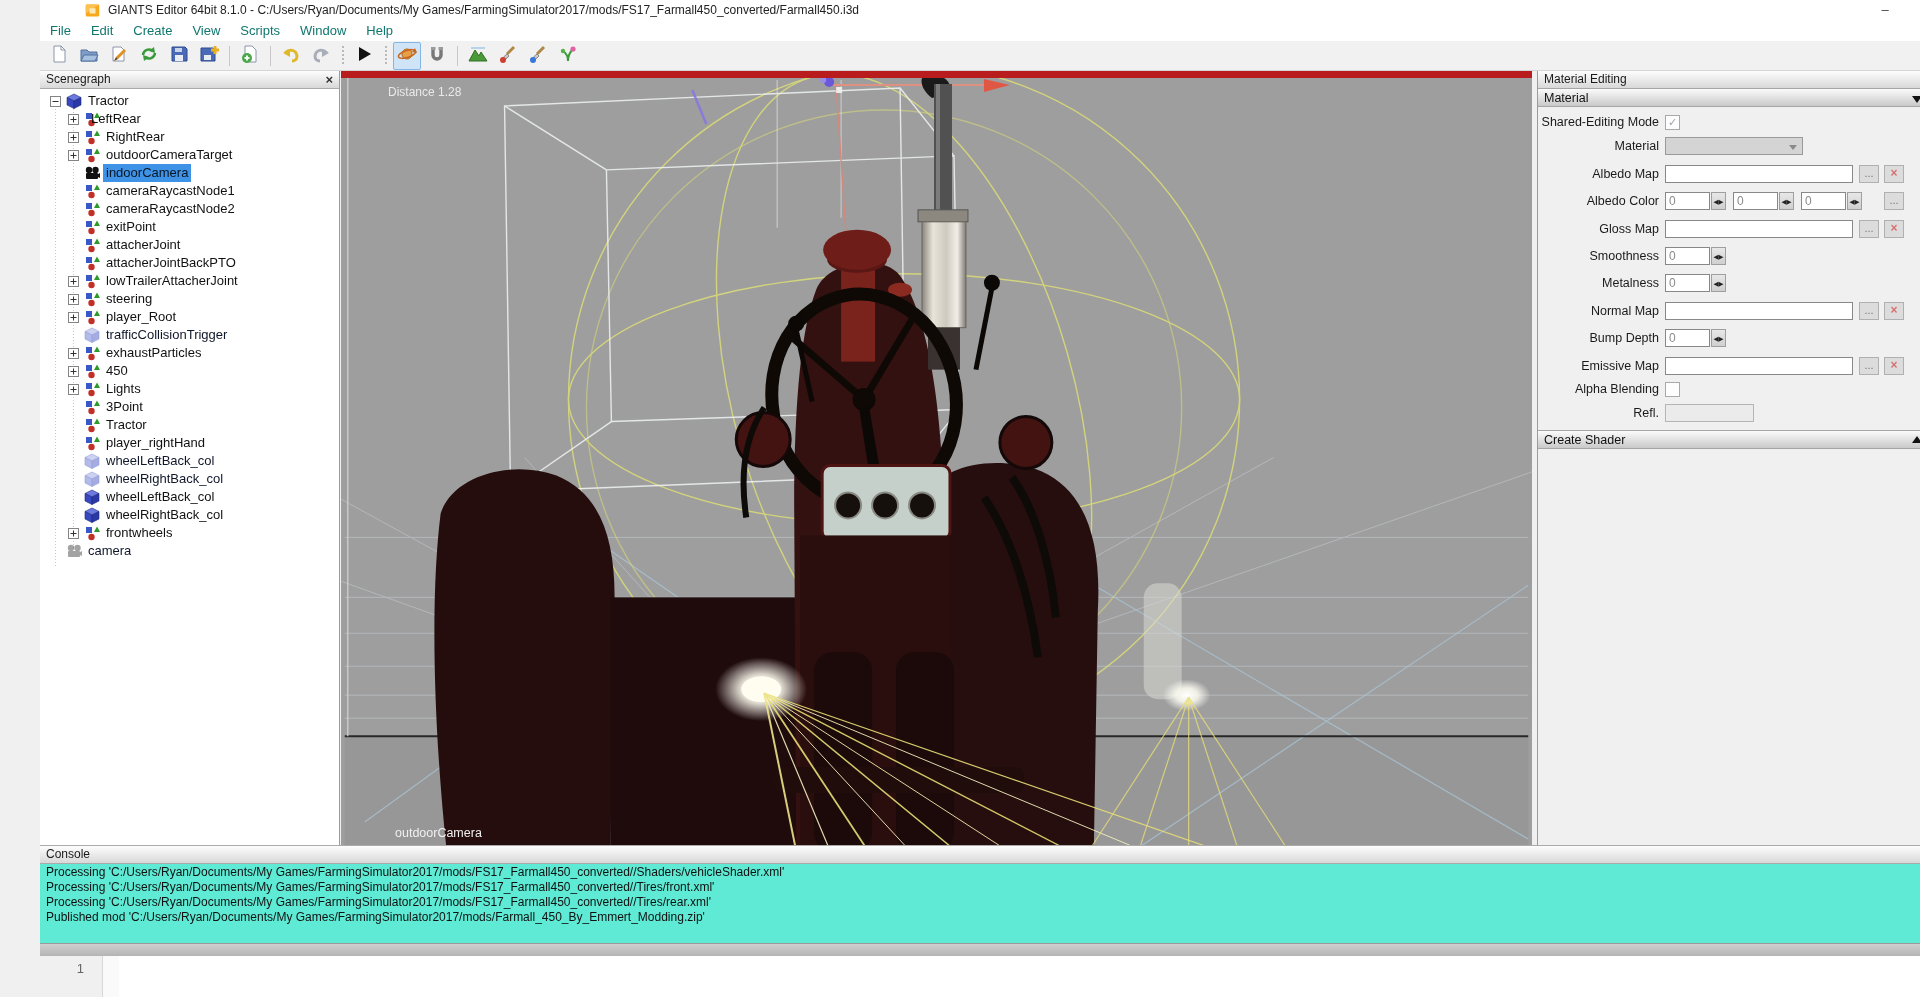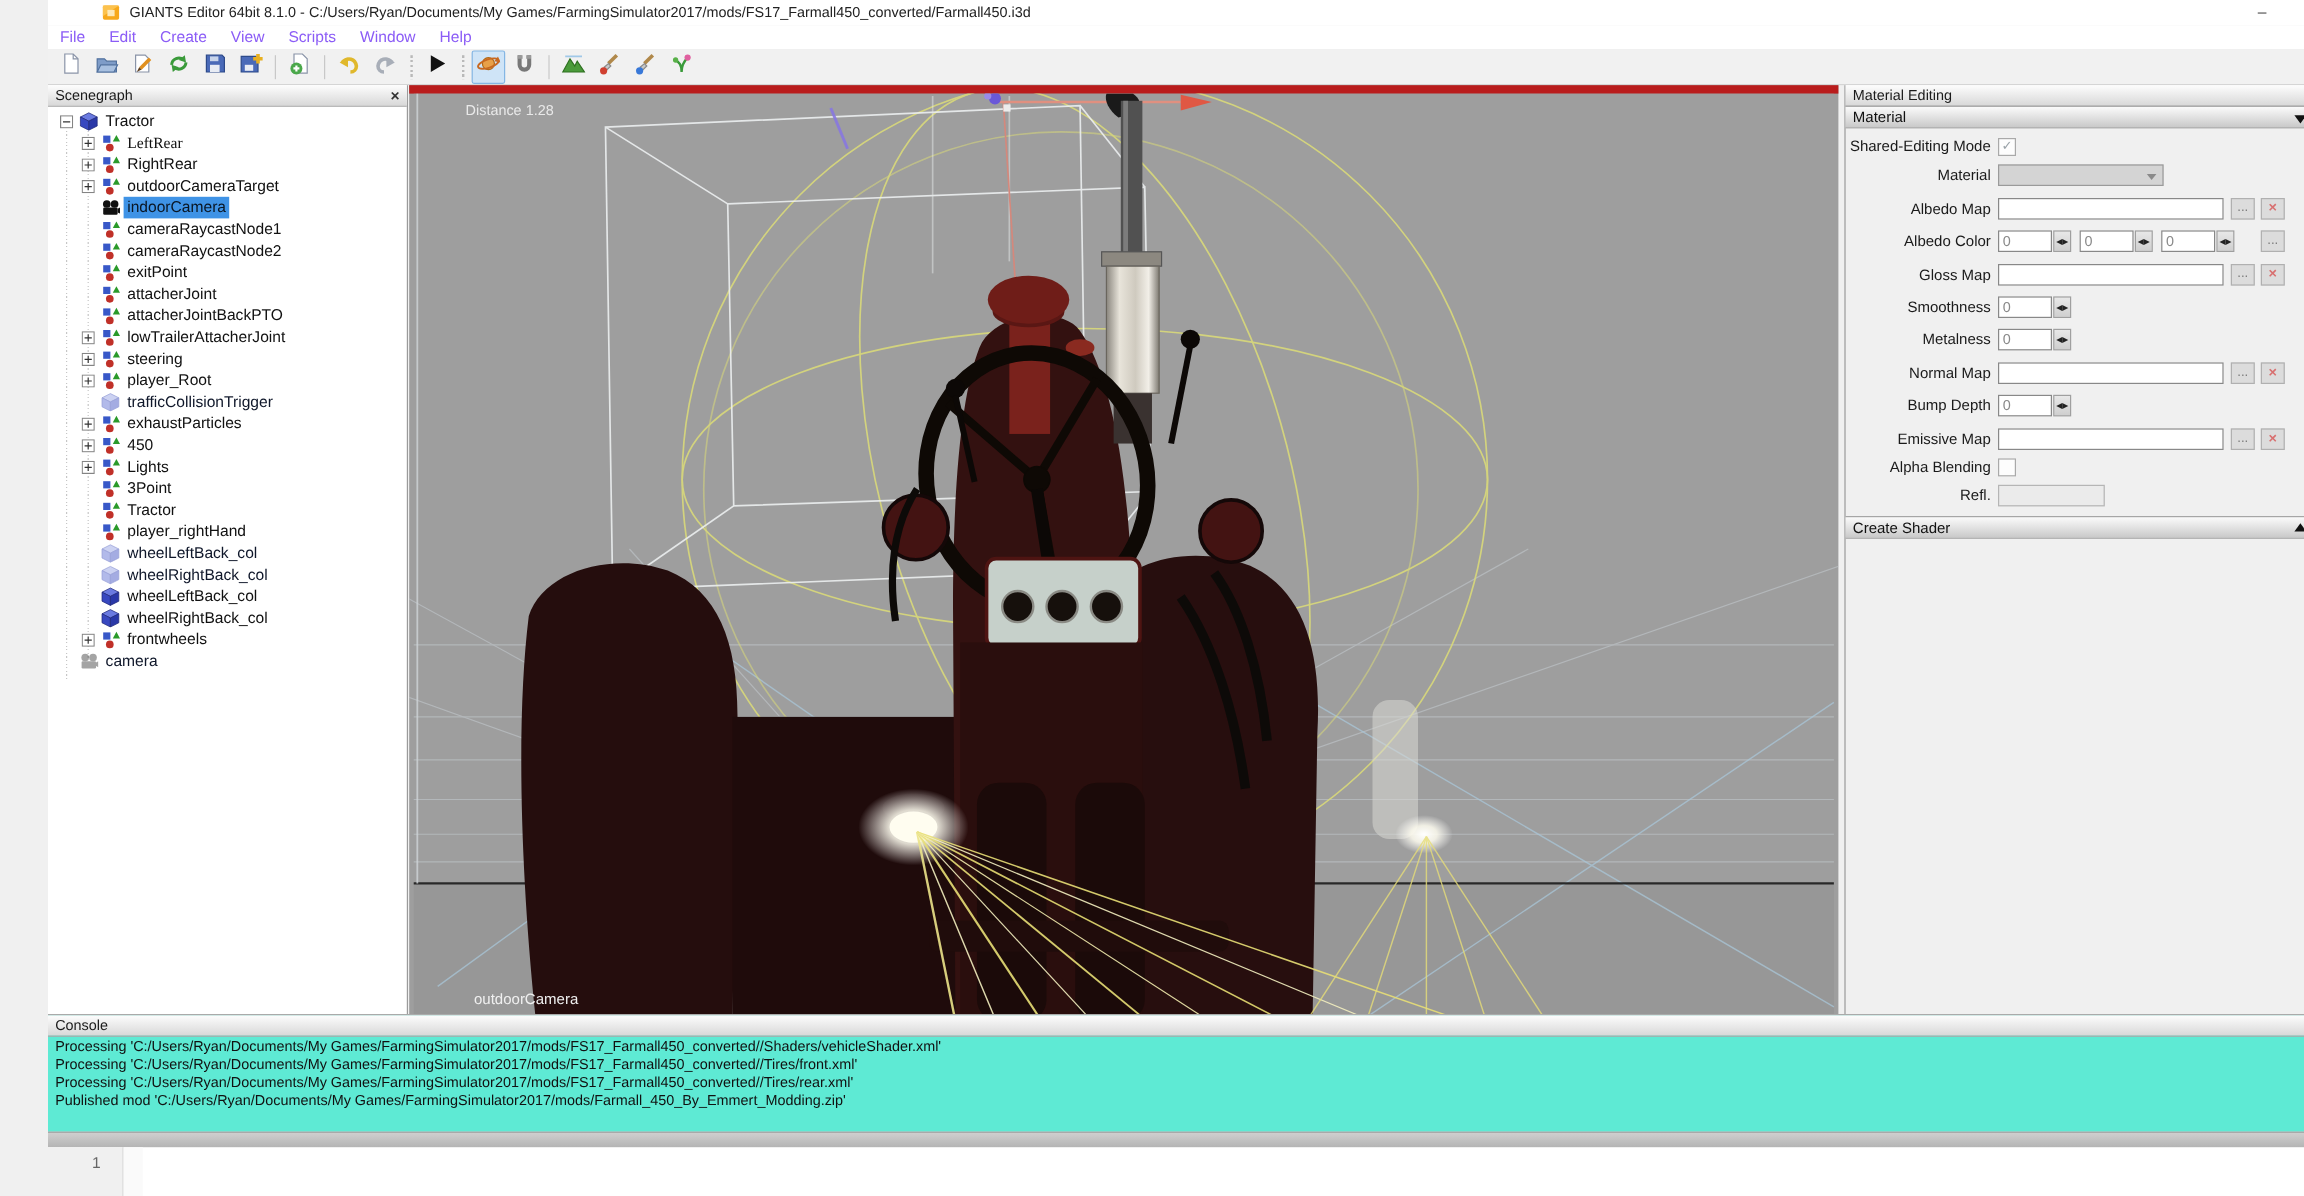--- a/index.html
+++ b/index.html
@@ -5,21 +5,21 @@
   html,body{margin:0;padding:0;background:#303030;}
   #app{position:relative;width:1920px;height:997px;background:#f0f0f0;overflow:hidden;
        font-family:"Liberation Sans",sans-serif;-webkit-font-smoothing:antialiased;}
   .abs{position:absolute;margin-left:40px;}
   
   #titlebar{left:0;top:0;width:1920px;height:21px;background:#ffffff;border-bottom:1px solid #e4e4e4;}
   #title-text{left:28px;top:0;height:21px;line-height:21px;font-size:12px;color:#222;white-space:nowrap;}
   .wbtn{top:0;width:46px;height:21px;text-align:center;line-height:20px;color:#444;font-size:13px;}
   
   #menubar{left:0;top:21px;width:1920px;height:20px;background:#ffffff;display:flex;align-items:center;border-bottom:1px solid #e9e9e9;}
-  .menu-item{padding:0 10px;font-size:13px;color:#8b5cf6;height:20px;line-height:20px;}
+  .menu-item{padding:0 10px;font-size:13px;color:#0f766e;height:20px;line-height:20px;}
   
   #toolbar{left:0;top:41px;width:1920px;height:30px;background:#f1f1f1;border-bottom:1px solid #d5d5d5;
            display:flex;align-items:center;padding-left:4px;box-sizing:border-box;}
   .tb-btn{width:26px;height:26px;margin:0 1px;display:flex;align-items:center;justify-content:center;border:1px solid transparent;border-radius:2px;}
   .tb-btn.active{background:#cfe4f7;border-color:#84b6e4;}
   .tb-sep{width:1px;height:20px;background:#c8c8c8;margin:0 5px;}
   .tb-grip{width:5px;height:20px;margin:0 4px;background:repeating-linear-gradient(to bottom,#b9b9b9 0 2px,transparent 2px 4px);background-size:2px 100%;background-repeat:no-repeat;background-position:center;}
   
   .hdr{background:linear-gradient(#fdfdfd,#d8d8d8);border:1px solid #aaa;border-left:none;border-right:none;
        font-size:12px;color:#1a1a1a;line-height:16px;height:17px;padding-left:6px;box-sizing:content-box;}
@@ -244,21 +244,21 @@
           <span class="exp" style="left: 28px;"><svg width="11" height="11" viewBox="0 0 11 11">
               <rect x="0.5" y="0.5" width="10" height="10" fill="#fff" stroke="#848484"></rect>
               <line x1="2.5" y1="5.5" x2="8.5" y2="5.5" stroke="#333"></line>
               <line x1="5.5" y1="2.5" x2="5.5" y2="8.5" stroke="#333"></line>
             </svg></span>
           <span class="nico" style="left: 44px;"><svg width="16" height="16" viewBox="0 0 16 16">
               <rect x="2" y="2" width="6" height="6" fill="#3858c8"></rect>
               <polygon points="10,7 16,7 13,1.5" fill="#2a9a2a"></polygon>
               <circle cx="7.5" cy="12" r="3.2" fill="#c03028"></circle>
             </svg></span>
-          <span class="lbl" style="left: 63px; font-family: Liberation Serif, serif;">LeftRear</span>
+          <span class="lbl" style="left: 48px;">LeftRear</span>
         </div>
         <div class="tree-row" style="top: 39px;">
           <span class="exp" style="left: 28px;"><svg width="11" height="11" viewBox="0 0 11 11">
               <rect x="0.5" y="0.5" width="10" height="10" fill="#fff" stroke="#848484"></rect>
               <line x1="2.5" y1="5.5" x2="8.5" y2="5.5" stroke="#333"></line>
               <line x1="5.5" y1="2.5" x2="5.5" y2="8.5" stroke="#333"></line>
             </svg></span>
           <span class="nico" style="left: 44px;"><svg width="16" height="16" viewBox="0 0 16 16">
               <rect x="2" y="2" width="6" height="6" fill="#3858c8"></rect>
               <polygon points="10,7 16,7 13,1.5" fill="#2a9a2a"></polygon>

